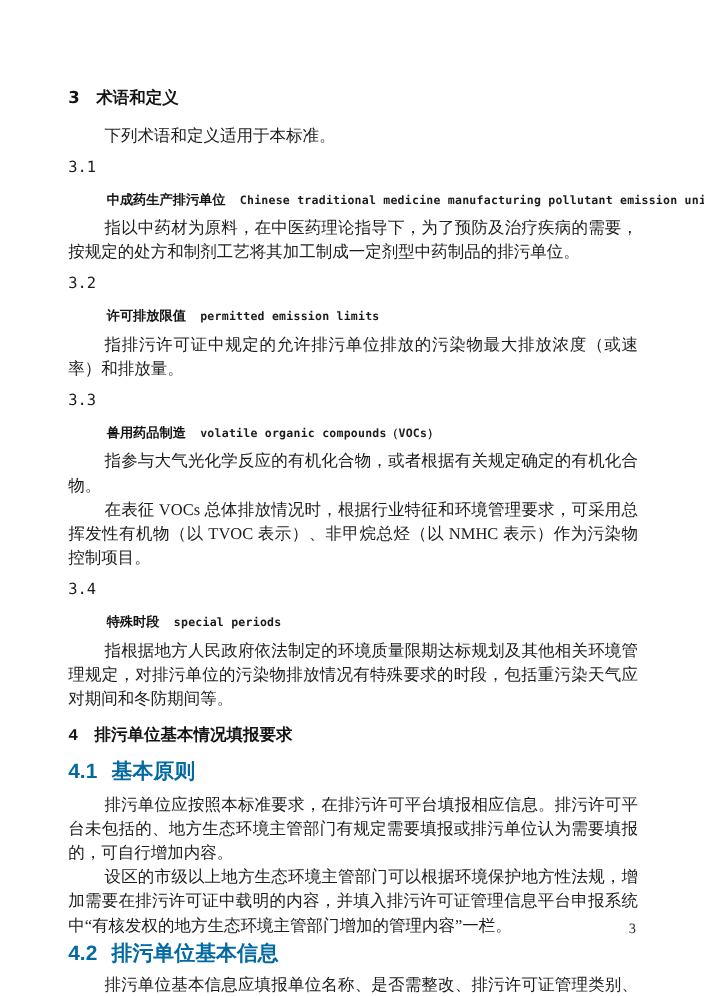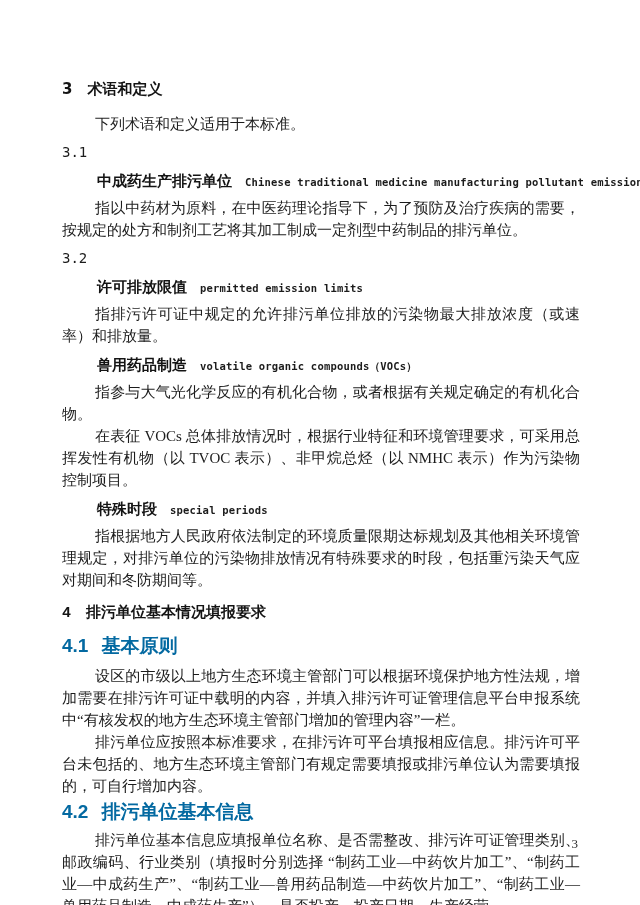--- a/index.html
+++ b/index.html
@@ -53,21 +53,21 @@
   .term-line {
     margin-top: 7px;
     margin-bottom: 4px;
     padding-left: 35px;
     line-height: 22px;
     white-space: nowrap;
   }
   .term-zh {
     font-family: "DejaVu Sans", "Liberation Sans", sans-serif;
     font-weight: bold;
-    font-size: 15px;
+    font-size: 12px;
     color: #141414;
   }
   .term-en {
     font-family: "DejaVu Sans Mono", "Liberation Mono", monospace;
     font-weight: bold;
     font-size: 10.5px;
     letter-spacing: 0.2px;
     margin-left: 13px;
     color: #1c1c1c;
   }
@@ -108,40 +108,42 @@
       <span class="term-zh">中成药生产排污单位</span><span class="term-en">Chinese traditional medicine manufacturing pollutant emission unit</span>
     </div>
     <p class="para indent">指以中药材为原料，在中医药理论指导下，为了预防及治疗疾病的需要，按规定的处方和制剂工艺将其加工制成一定剂型中药制品的排污单位。</p>
 
     <div class="clause-num">3.2</div>
     <div class="term-line">
       <span class="term-zh">许可排放限值</span><span class="term-en">permitted emission limits</span>
     </div>
     <p class="para indent">指排污许可证中规定的允许排污单位排放的污染物最大排放浓度（或速率）和排放量。</p>
 
+    <div class="clause-num">3.3</div>
     <div class="term-line">
       <span class="term-zh">兽用药品制造</span><span class="term-en">volatile organic compounds（VOCs）</span>
     </div>
     <p class="para indent">指参与大气光化学反应的有机化合物，或者根据有关规定确定的有机化合物。</p>
     <p class="para indent">在表征 VOCs 总体排放情况时，根据行业特征和环境管理要求，可采用总挥发性有机物（以 TVOC 表示）、非甲烷总烃（以 NMHC 表示）作为污染物控制项目。</p>
 
+    <div class="clause-num">3.4</div>
     <div class="term-line">
       <span class="term-zh">特殊时段</span><span class="term-en">special periods</span>
     </div>
     <p class="para indent">指根据地方人民政府依法制定的环境质量限期达标规划及其他相关环境管理规定，对排污单位的污染物排放情况有特殊要求的时段，包括重污染天气应对期间和冬防期间等。</p>
 
     <h2 class="sec-heading h4">
       <span class="h-num">4</span><span class="h-title">排污单位基本情况填报要求</span>
     </h2>
 
     <h3 class="sub-heading s41">
       <span class="h-num">4.1</span><span class="h-title">基本原则</span>
     </h3>
+    <p class="para indent after-sub">排污单位应按照本标准要求，在排污许可平台填报相应信息。排污许可平台未包括的、地方生态环境主管部门有规定需要填报或排污单位认为需要填报的，可自行增加内容。</p>
     <p class="para indent">设区的市级以上地方生态环境主管部门可以根据环境保护地方性法规，增加需要在排污许可证中载明的内容，并填入排污许可证管理信息平台申报系统中“有核发权的地方生态环境主管部门增加的管理内容”一栏。</p>
-    <p class="para indent after-sub">排污单位应按照本标准要求，在排污许可平台填报相应信息。排污许可平台未包括的、地方生态环境主管部门有规定需要填报或排污单位认为需要填报的，可自行增加内容。</p>
 
     <h3 class="sub-heading s42">
       <span class="h-num">4.2</span><span class="h-title">排污单位基本信息</span>
     </h3>
     <p class="para indent">排污单位基本信息应填报单位名称、是否需整改、排污许可证管理类别、邮政编码、行业类别（填报时分别选择 “制药工业—中药饮片加工”、“制药工业—中成药生产”、“制药工业—兽用药品制造—中药饮片加工”、“制药工业—兽用药品制造—中成药生产”）、是否投产、投产日期、生产经营</p>
 
   </main>
 
   <div class="page-number">3</div>
 </div>

